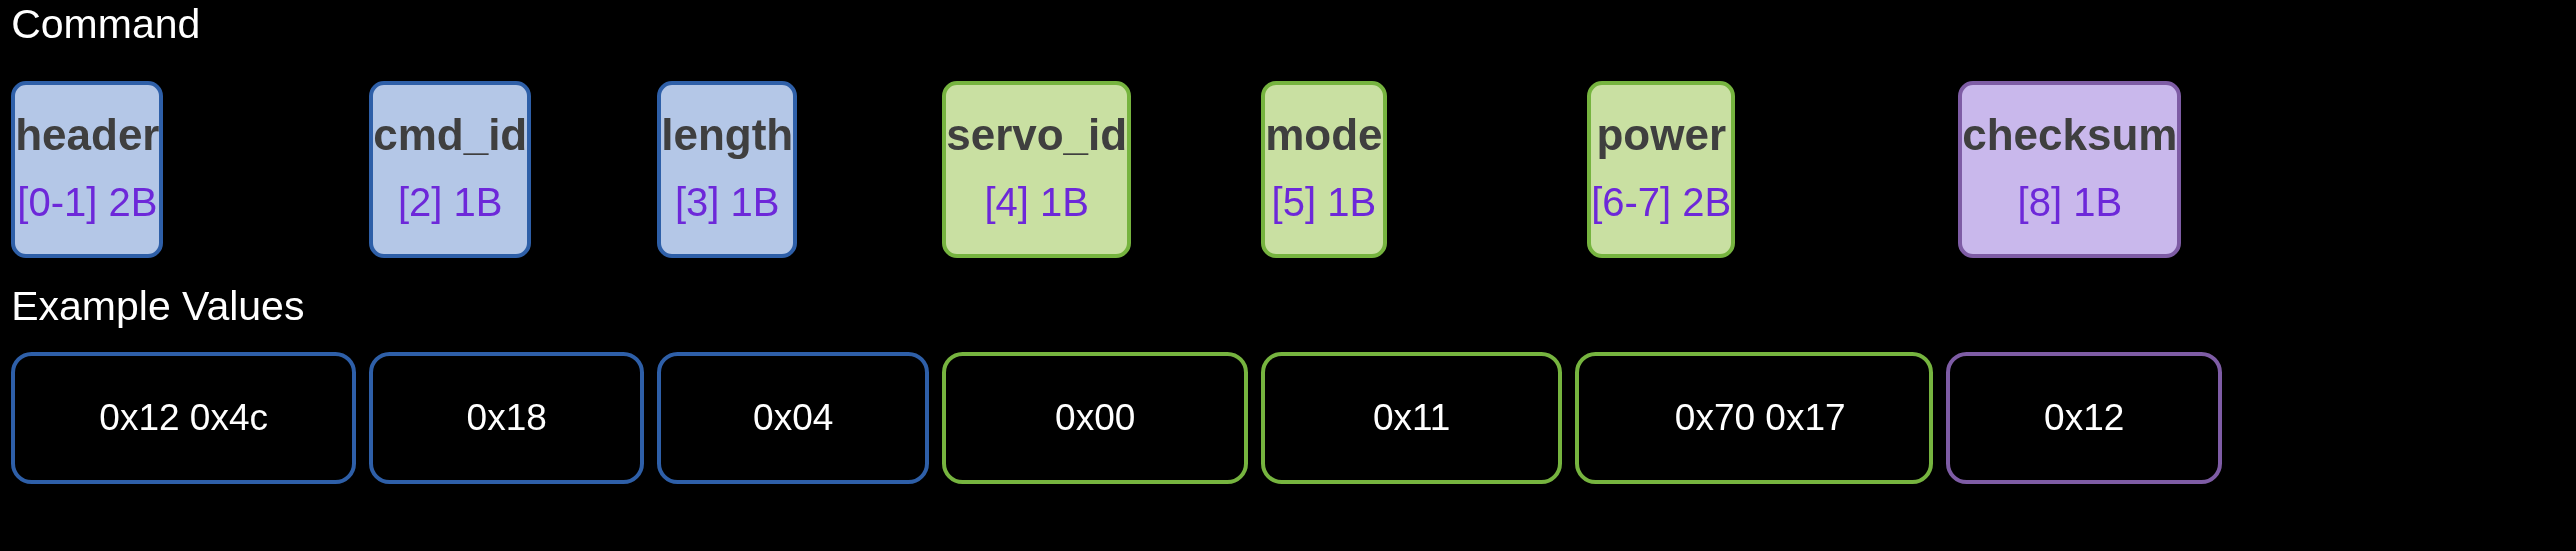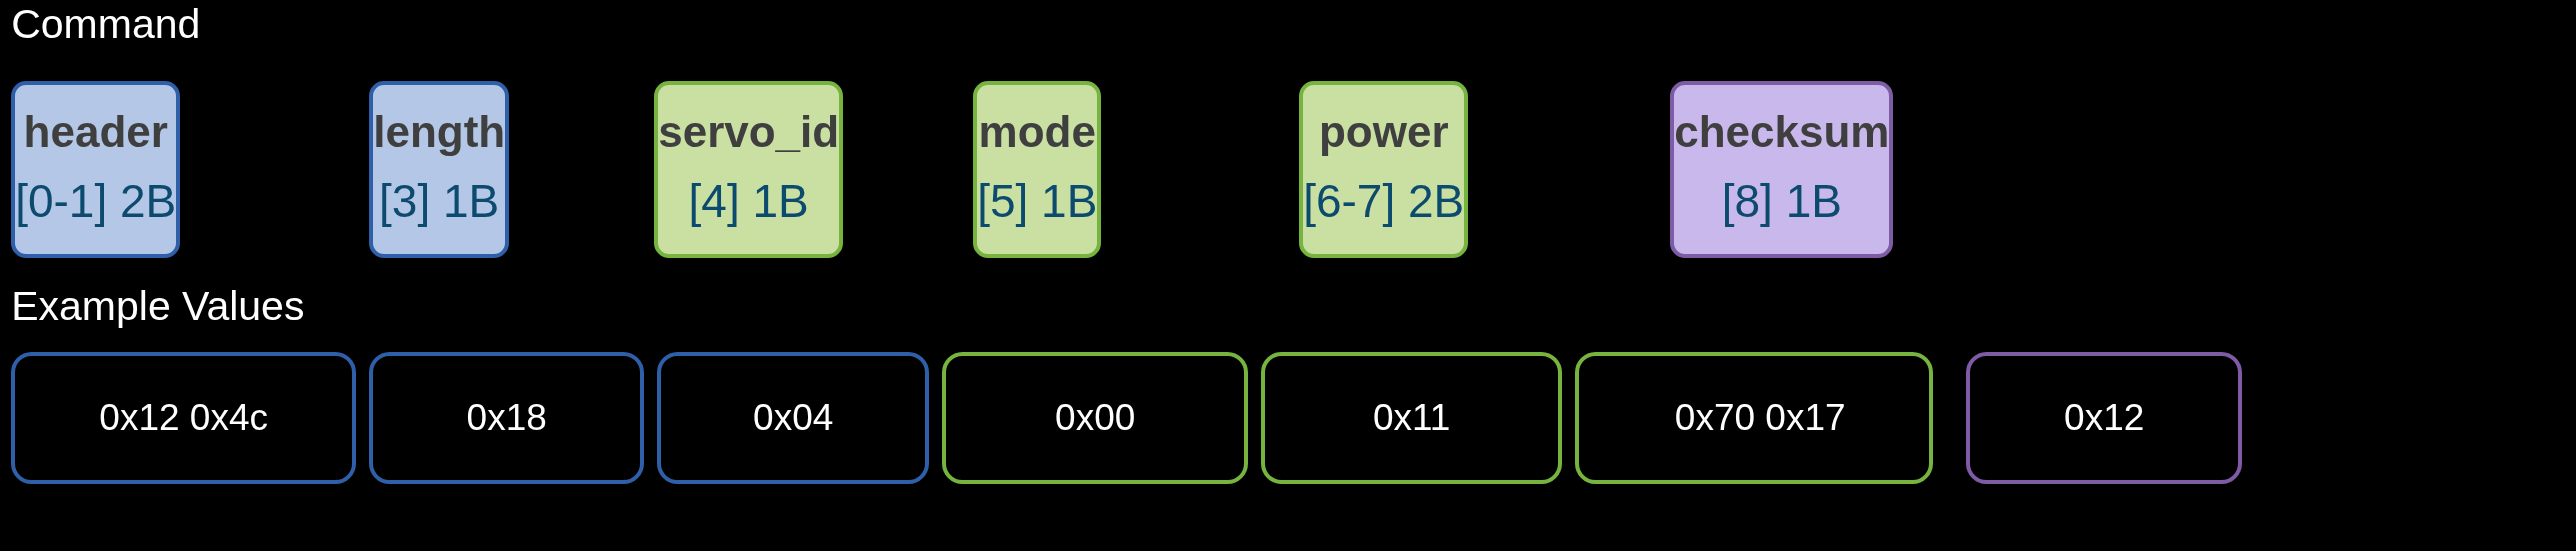--- a/index.html
+++ b/index.html
@@ -48,23 +48,23 @@
     align-items: center;
     justify-content: space-evenly;
     padding: 5.6px 0 9.3px 0;
   }
   .fname {
     font-size: 44px;
     font-weight: 700;
     color: #3f3f3f;
   }
   .fspec {
-    font-size: 46px;
+    font-size: 40px;
     font-weight: 400;
-    color: #0c4a6e;
+    color: #6d28d9;
   }
   .example-title { margin-top: 24px; }
   .values-row { margin-top: 20.5px; }
   .value-box {
     height: 132px;
     border-radius: 20.5px;
     border: 4.7px solid;
     box-sizing: border-box;
     background: #000000;
     display: flex;
@@ -78,21 +78,21 @@
   }
   
   .c-blue .cap   { background: #2e5fa8; }
   .c-blue .fbody { background: #b4c7e7; border-color: #2e5fa8; }
   .c-green .cap   { background: #76b43f; }
   .c-green .fbody { background: #c9e0a2; border-color: #76b43f; }
   .c-purple .cap   { background: #7e5ca5; }
   .c-purple .fbody { background: #c9b8ec; border-color: #7e5ca5; }
   .vb-blue   { border-color: #2e5fa8; }
   .vb-green  { border-color: #76b43f; }
-  .vb-purple { border-color: #7e5ca5; margin-left: 20px; }
+  .vb-purple { border-color: #7e5ca5; }
   
   .w0 { width: 345px; }
   .w1 { width: 275px; }
   .w2 { width: 272px; }
   .w3 { width: 306px; }
   .w4 { width: 301px; }
   .w5 { width: 358px; padding-left: 12px; }
   .w6 { width: 276px; }
 </style>
 </head>
@@ -101,20 +101,27 @@
 <div class="canvas">
 
   <div class="section-title">Command</div>
 
   <div class="fields-row">
     <div class="field-col c-blue w0">
       <div class="cap"></div>
       <div class="fbody">
         <div class="fname">header</div>
         <div class="fspec">[0-1] 2B</div>
+      </div>
+    </div>
+    <div class="field-col c-blue w1">
+      <div class="cap"></div>
+      <div class="fbody">
+        <div class="fname">cmd_id</div>
+        <div class="fspec">[2] 1B</div>
       </div>
     </div>
     <div class="field-col c-blue w2">
       <div class="cap"></div>
       <div class="fbody">
         <div class="fname">length</div>
         <div class="fspec">[3] 1B</div>
       </div>
     </div>
     <div class="field-col c-green w3">

